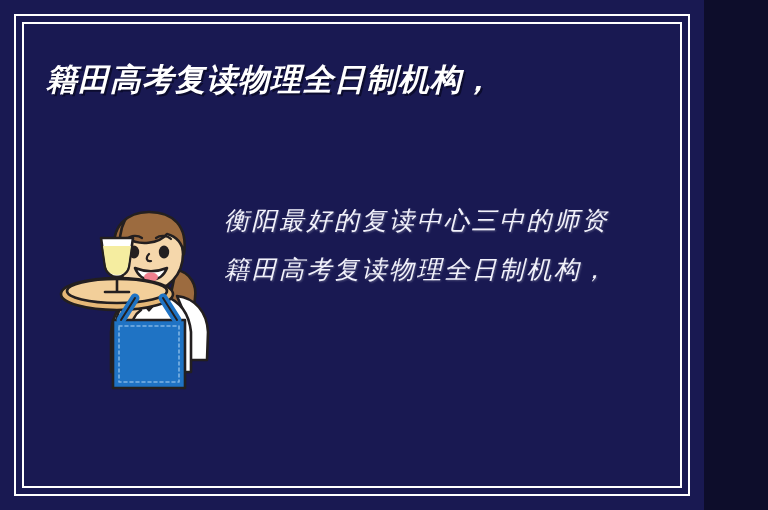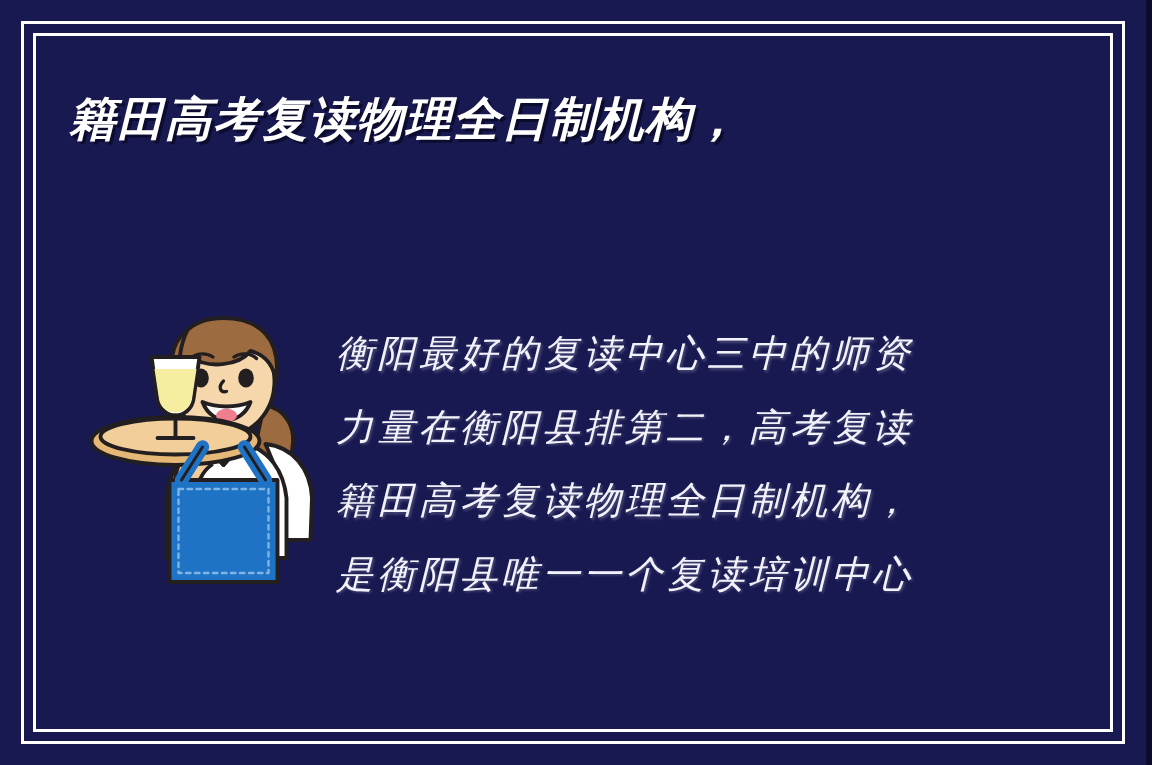--- a/index.html
+++ b/index.html
@@ -2,21 +2,21 @@
 <html><head>
 <meta charset="utf-8">
 <style>
   html, body {
     margin: 0;
     padding: 0;
     background: #0d0d2b;
   }
   #poster {
     position: relative;
-    width: 764px;
+    width: 704px;
     height: 510px;
     background: #191952;
     overflow: hidden;
     font-family: "Liberation Sans", "DejaVu Sans", sans-serif;
   }
 
   
   .frame-outer {
     position: absolute;
     left: 14px;
@@ -51,21 +51,21 @@
     letter-spacing: 1px;
     line-height: 52px;
     white-space: nowrap;
     text-shadow: 2px 2px 0 rgba(10,10,40,0.85);
   }
 
   
   .bodycopy {
     position: absolute;
     left: 224px;
-    top: 211px;
+    top: 196px;
     width: 430px;
   }
   .body-line {
     color: #f2f2fb;
     font-family: "DejaVu Serif", "Liberation Serif", serif;
     font-size: 25px;
     font-style: italic;
     letter-spacing: 2.5px;
     line-height: 49px;
     white-space: nowrap;
@@ -89,23 +89,21 @@
 
   <div class="frame-outer"></div>
   <div class="frame-inner"></div>
 
   <div class="headline">
     <div class="headline-line">籍田高考复读物理全日制机构，</div>
   </div>
 
   <div class="bodycopy">
     <div class="body-line">衡阳最好的复读中心三中的师资</div>
-    <div class="body-line">力量在衡阳县排第二，高考复读</div>
     <div class="body-line">籍田高考复读物理全日制机构，</div>
-    <div class="body-line">是衡阳县唯一一个复读培训中心</div>
   </div>
 
   <div class="illustration">
     <svg width="180" height="220" viewBox="0 0 180 220" xmlns="http://www.w3.org/2000/svg">
       <g stroke="#231f20" stroke-width="2.6" stroke-linejoin="round" stroke-linecap="round">
 
         <path d="M121 78 C136 80 142 94 140 106 C139 118 132 128 126 132 L112 120 Z" fill="#9c6b3f"></path>
 
         <path d="M122 104 C140 106 152 120 153 140 L152 168 L134 168 L132 128 Z" fill="#ffffff"></path>
 

